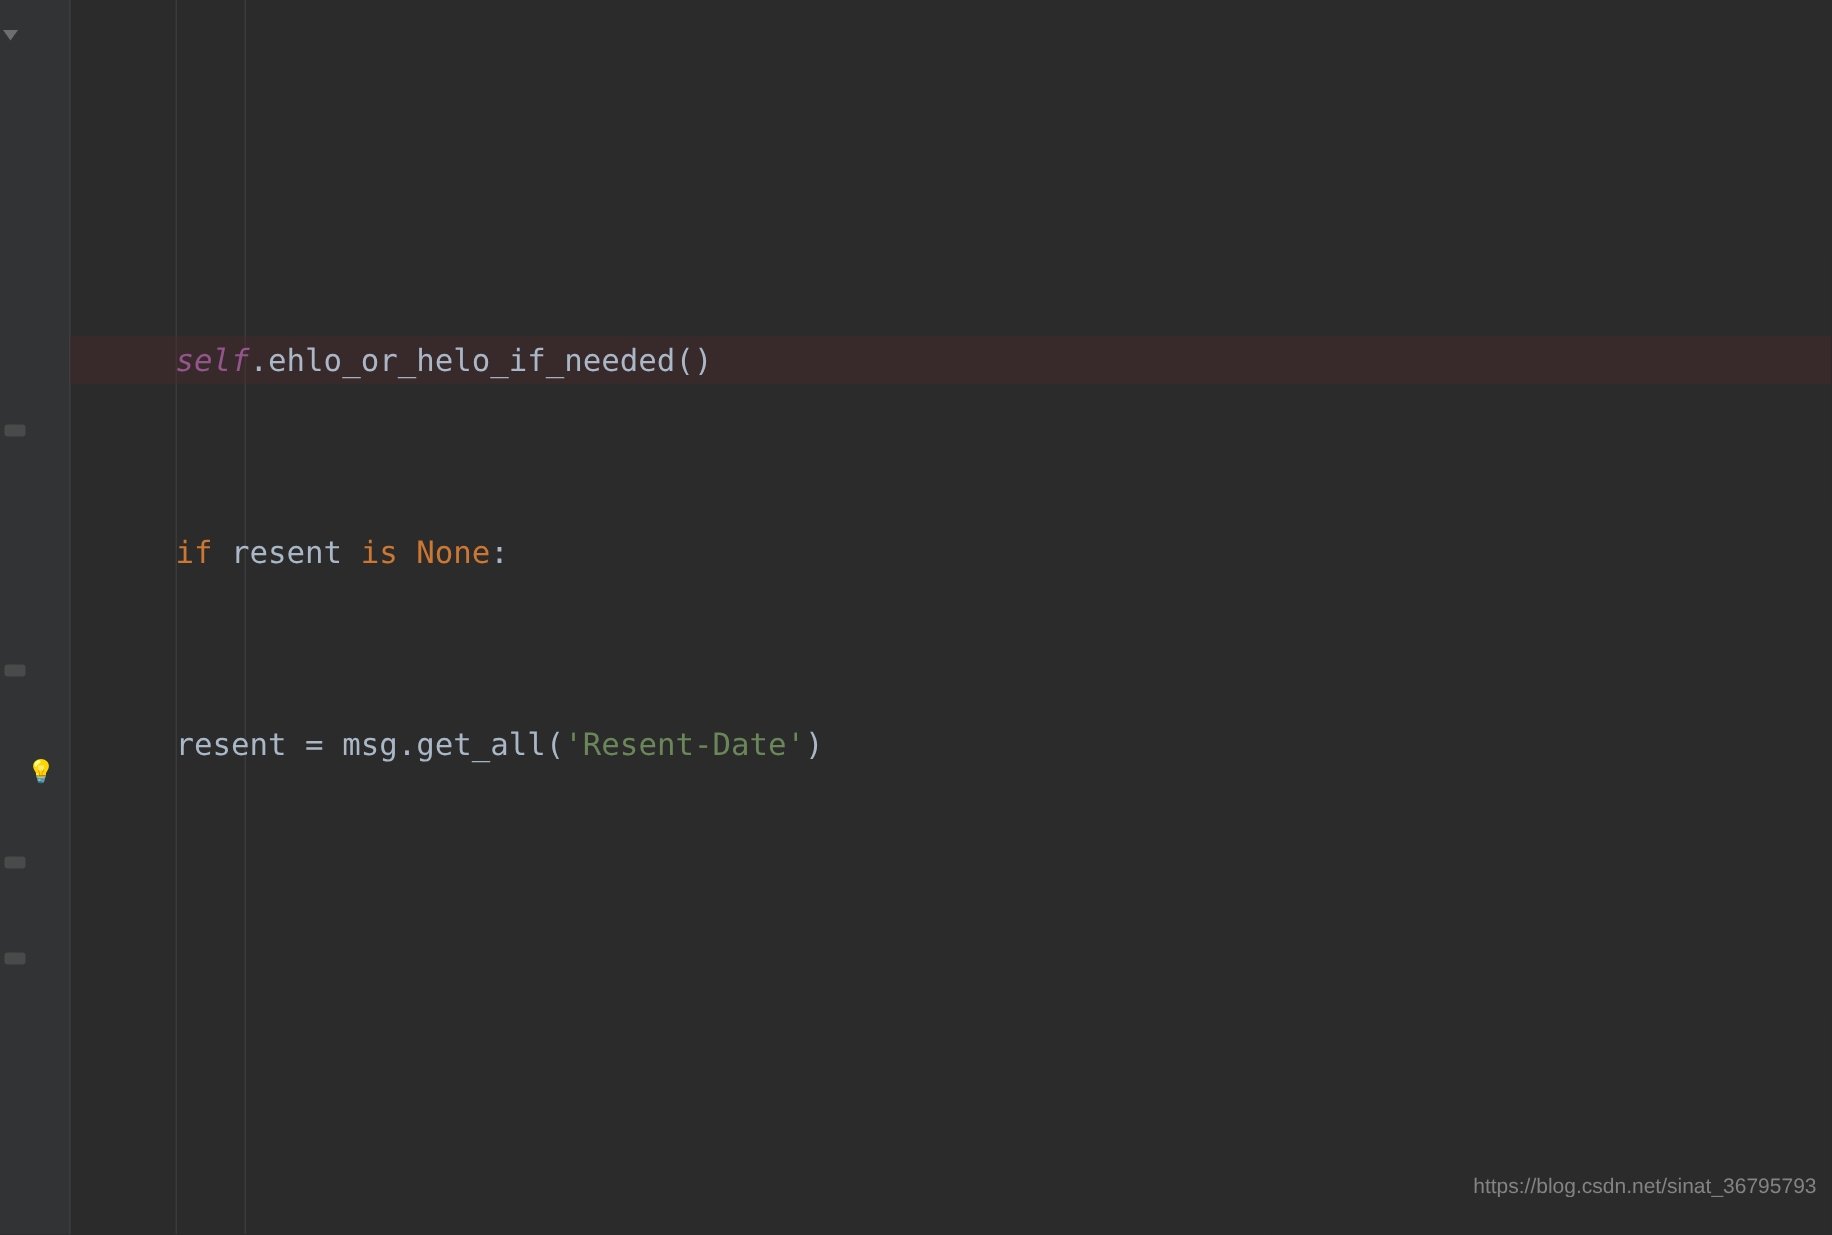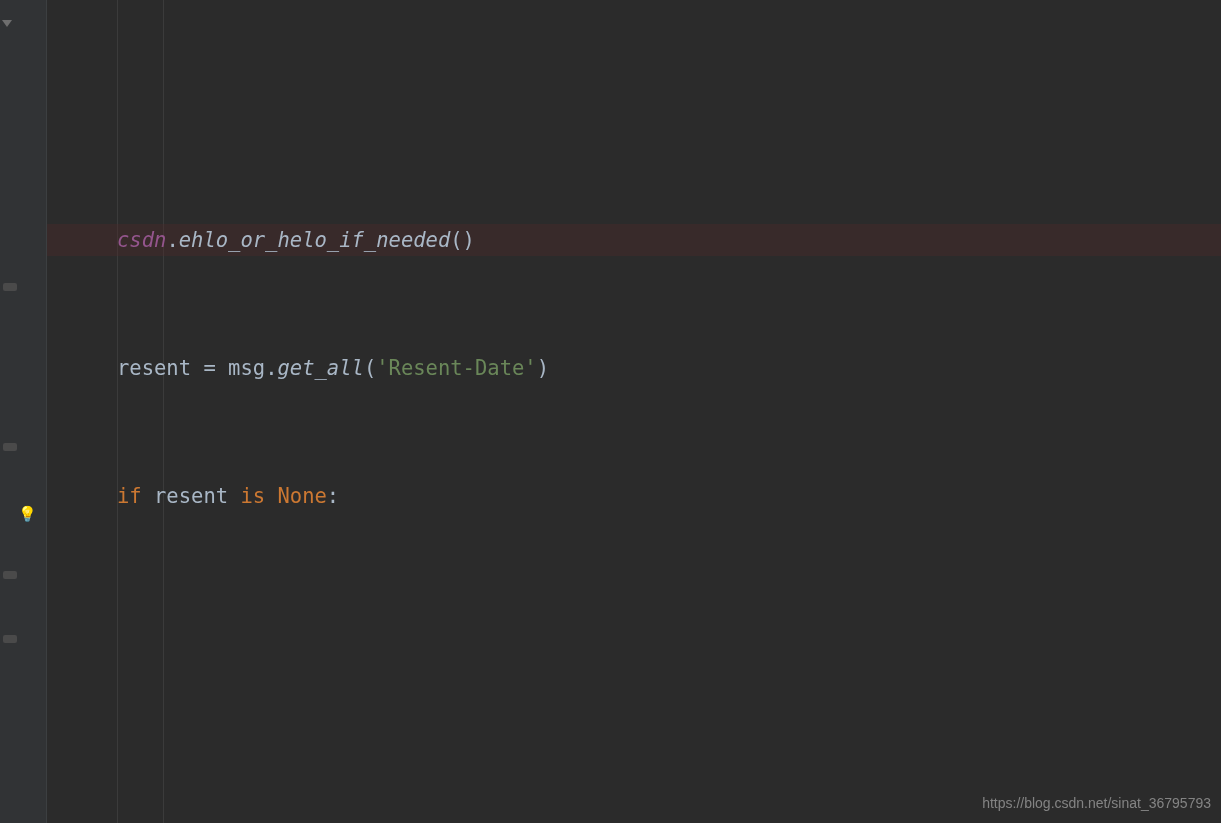--- a/index.html
+++ b/index.html
@@ -45,29 +45,29 @@
     top: 0;
     bottom: 0;
     width: 1px;
     background: #3b3b3b;
   }
   .c-kw    { color: #cc7832; }
   .c-self  { color: #94558d; font-style: italic; }
   .c-id    { color: #a9b7c6; }
   .c-str   { color: #6a8759; }
   .c-num   { color: #6897bb; }
-  .c-call  { color: #a9b7c6; font-style: italic; }
+  .c-call  { color: #a9b7c6; }
   .c-punc  { color: #a9b7c6; }
   .c-builtin { color: #8888c6; }
   .c-const { color: #cc7832; }
   .c-hp    { background: #3b514d; color:#a9b7c6; }
   .c-strhlb{ background: #49473c; color:#6a8759; }
   .watermark {
     position: absolute;
-    bottom: 4px;
+    bottom: 17px;
     right: 10px;
     color: #9a9a9a;
     font-size: 14px;
     font-family: Arial, sans-serif;
     opacity: 0.8;
   }
   .fold-icon {
     position: absolute;
     top: 20px;
     left: 2px;
@@ -97,25 +97,25 @@
     <div style="position:absolute; top:505px; left:18px; font-size:15px; color:#d9a84e;">💡</div>
     <div class="marker" style="top:571px;"></div>
     <div class="marker" style="top:635px;"></div>
   </div>
   <div class="code-area">
 
     
     <div class="indent-guide" style="left:70px;"></div>
     <div class="indent-guide" style="left:116px;"></div>
 
-    <div class="line line1"><span class="c-self">csdn</span><span class="c-punc">.</span><span class="c-call">ehlo_or_helo_if_needed</span><span class="c-punc">(</span><span class="c-punc">)</span></div>
+    <div class="line line1"><span class="c-self">self</span><span class="c-punc">.</span><span class="c-call">ehlo_or_helo_if_needed</span><span class="c-punc">(</span><span class="c-punc">)</span></div>
+
+    <div class="line"><span class="c-kw">if</span><span> </span><span class="c-id">resent</span><span class="c-kw"> is </span><span class="c-const">None</span><span class="c-punc">:</span></div>
 
     <div class="line"><span class="c-id">resent</span><span class="c-punc"> = </span><span class="c-id">msg</span><span class="c-punc">.</span><span class="c-call">get_all</span><span class="c-punc">(</span><span class="c-str">'Resent-Date'</span><span class="c-punc">)</span></div>
-
-    <div class="line"><span class="c-kw">if</span><span> </span><span class="c-id">resent</span><span class="c-kw"> is </span><span class="c-const">None</span><span class="c-punc">:</span></div>
 
 
 
     
 
     
 
     
 
     

